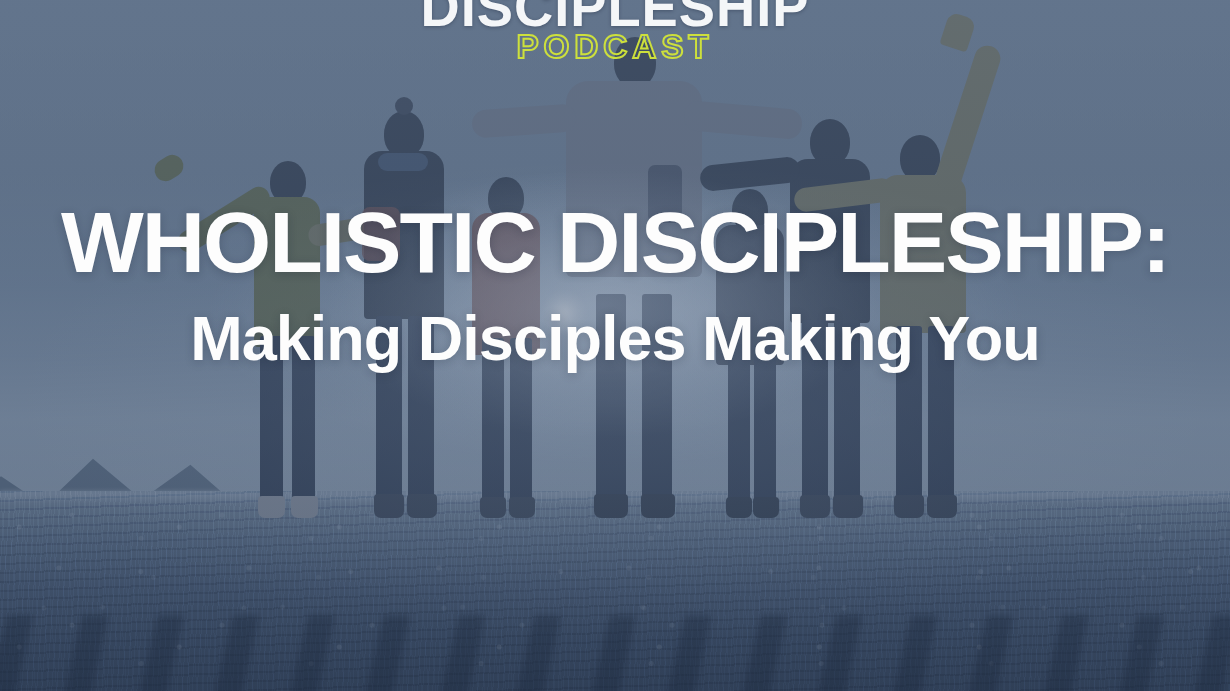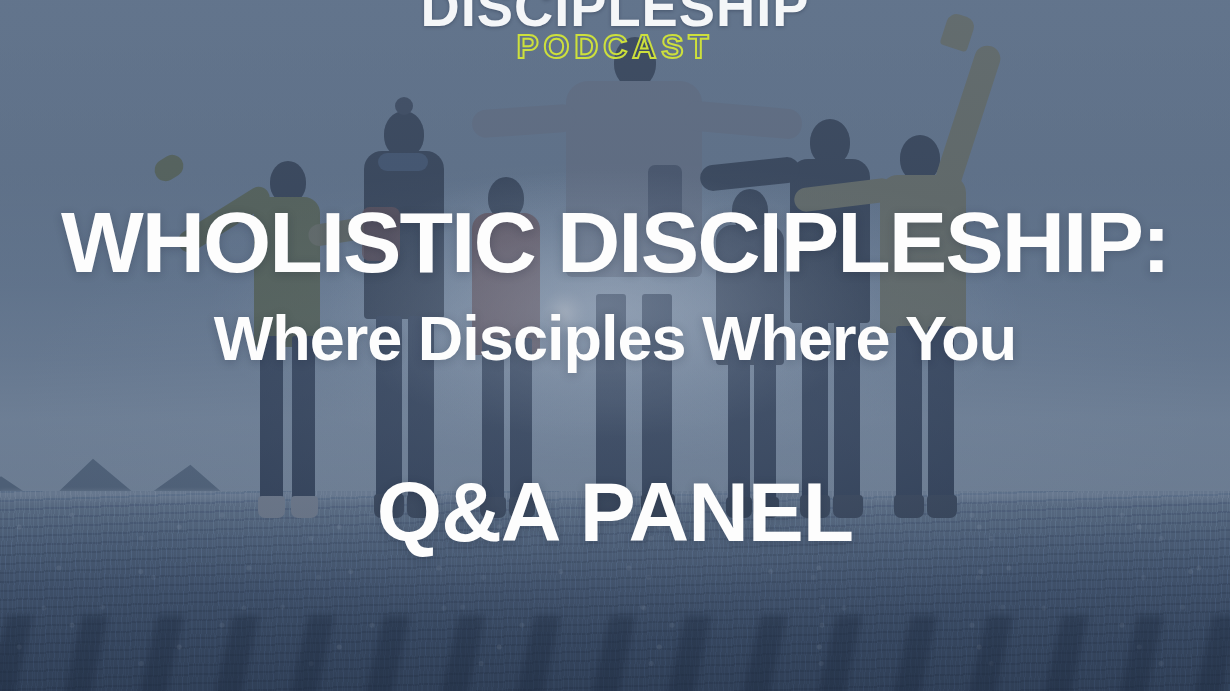--- a/index.html
+++ b/index.html
@@ -299,19 +299,18 @@
 
   <div class="text-layer">
 
     <div class="brand-title">DISCIPLESHIP</div>
 
     <div class="brand-sub">PODCAST</div>
 
     <div class="headline">WHOLISTIC DISCIPLESHIP:</div>
 
     <div class="subhead">
-      <div>Where Disciples Where You</div>
+      <div>Making Disciples Making You</div>
     </div>
 
-    <div class="panel-title">Q&amp;A PANEL</div>
   </div>
 
 </div>
 
 </body></html>

